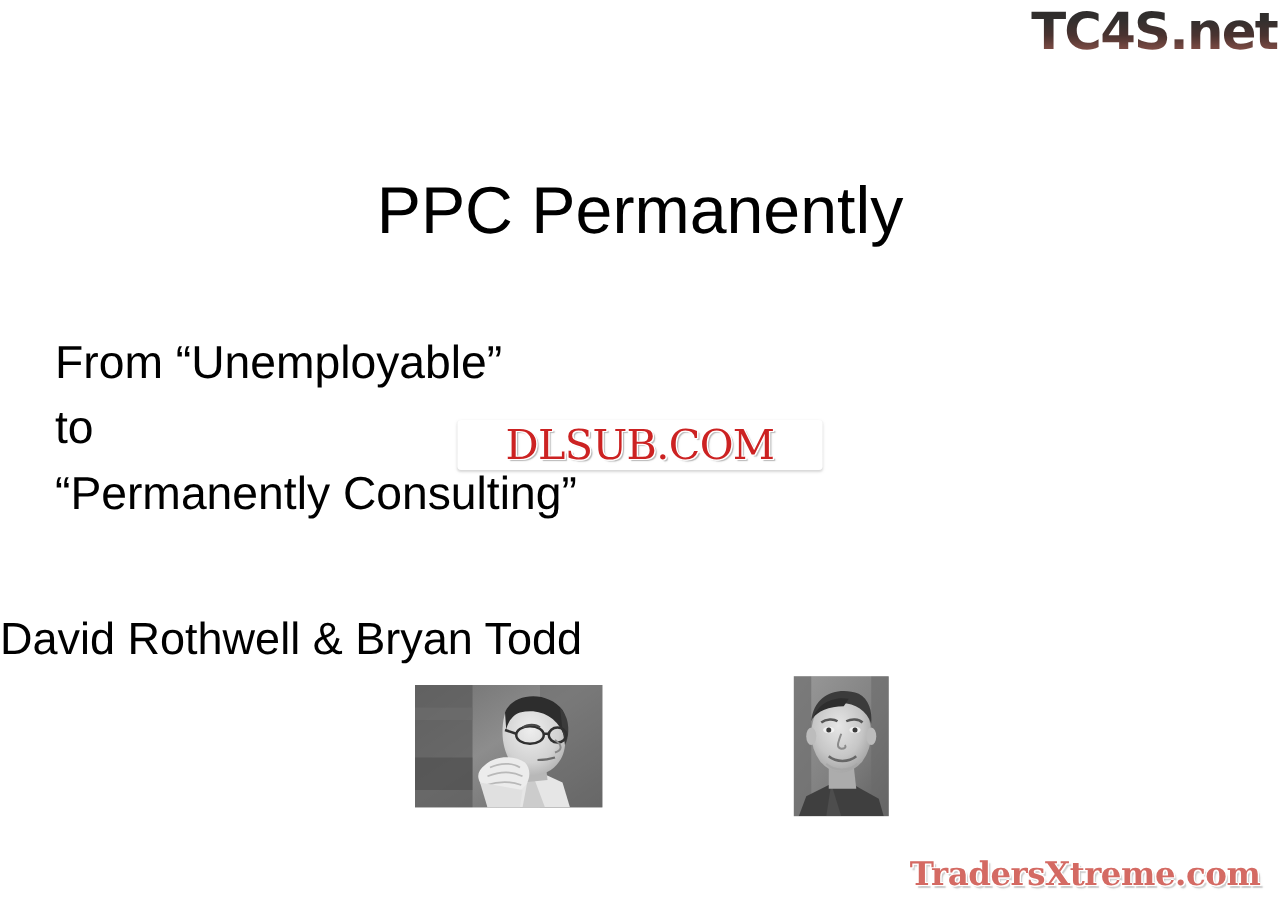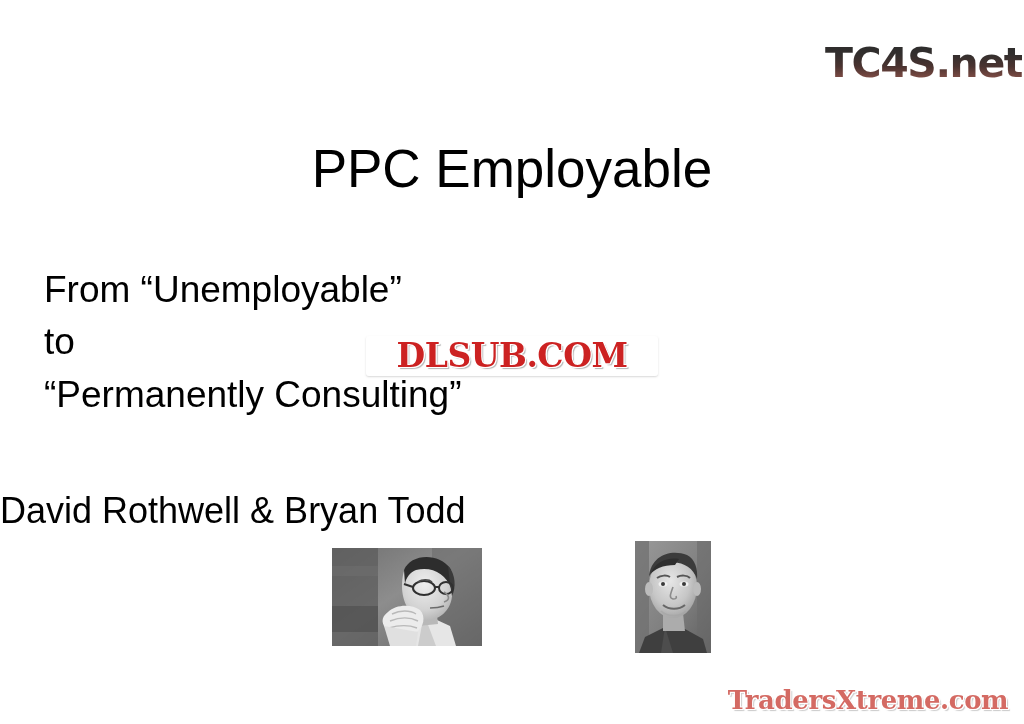--- a/index.html
+++ b/index.html
@@ -33,21 +33,20 @@
     text-align: right;
     white-space: nowrap;
     background: linear-gradient(to bottom,
         #2b2b2b 0%, #332f2e 30%, #4a3330 55%,
         #7c4b44 78%, #9c6258 92%, #c79b92 100%);
     -webkit-background-clip: text;
     background-clip: text;
     color: transparent;
     -webkit-text-fill-color: transparent;
     text-shadow: none;
-    margin-top: 38px;
   }
 
   
   .slide-title {
     position: absolute;
     left: 0;
     top: 138px;
     width: 1024px;
     text-align: center;
     font-size: 53px;
@@ -103,21 +102,21 @@
   .photo svg { display: block; width: 100%; height: 100%; }
 
   
   .dlsub-watermark {
     position: absolute;
     left: 366px;
     top: 336px;
     width: 292px;
     height: 40px;
     font-family: "DejaVu Serif", serif;
-    font-weight: bold;
+    font-weight: normal;
     font-size: 33px;
     line-height: 40px;
     letter-spacing: -0.5px;
     text-align: center;
     white-space: nowrap;
     color: #cc2222;
     background: linear-gradient(to bottom,
         rgba(255,255,255,0.55) 0%,
         rgba(255,255,255,0.30) 48%,
         rgba(255,255,255,0.45) 100%);
@@ -164,21 +163,21 @@
        2px  2px 1px rgba(150,150,150,0.5);
   }
 </style>
 </head>
 <body>
 
 <div id="slide">
 
   <div class="tc4s-logo">TC4S.net</div>
 
-  <div class="slide-title">PPC Employable</div>
+  <div class="slide-title">PPC Permanently</div>
 
   <div class="subtitle-block">
     <div class="subtitle-line">From “Unemployable”</div>
     <div class="subtitle-line small-gap">to</div>
     <div class="subtitle-line">“Permanently Consulting”</div>
   </div>
 
   <div class="authors-line">David Rothwell &amp; Bryan Todd</div>
 
   <div class="photo photo-david">

